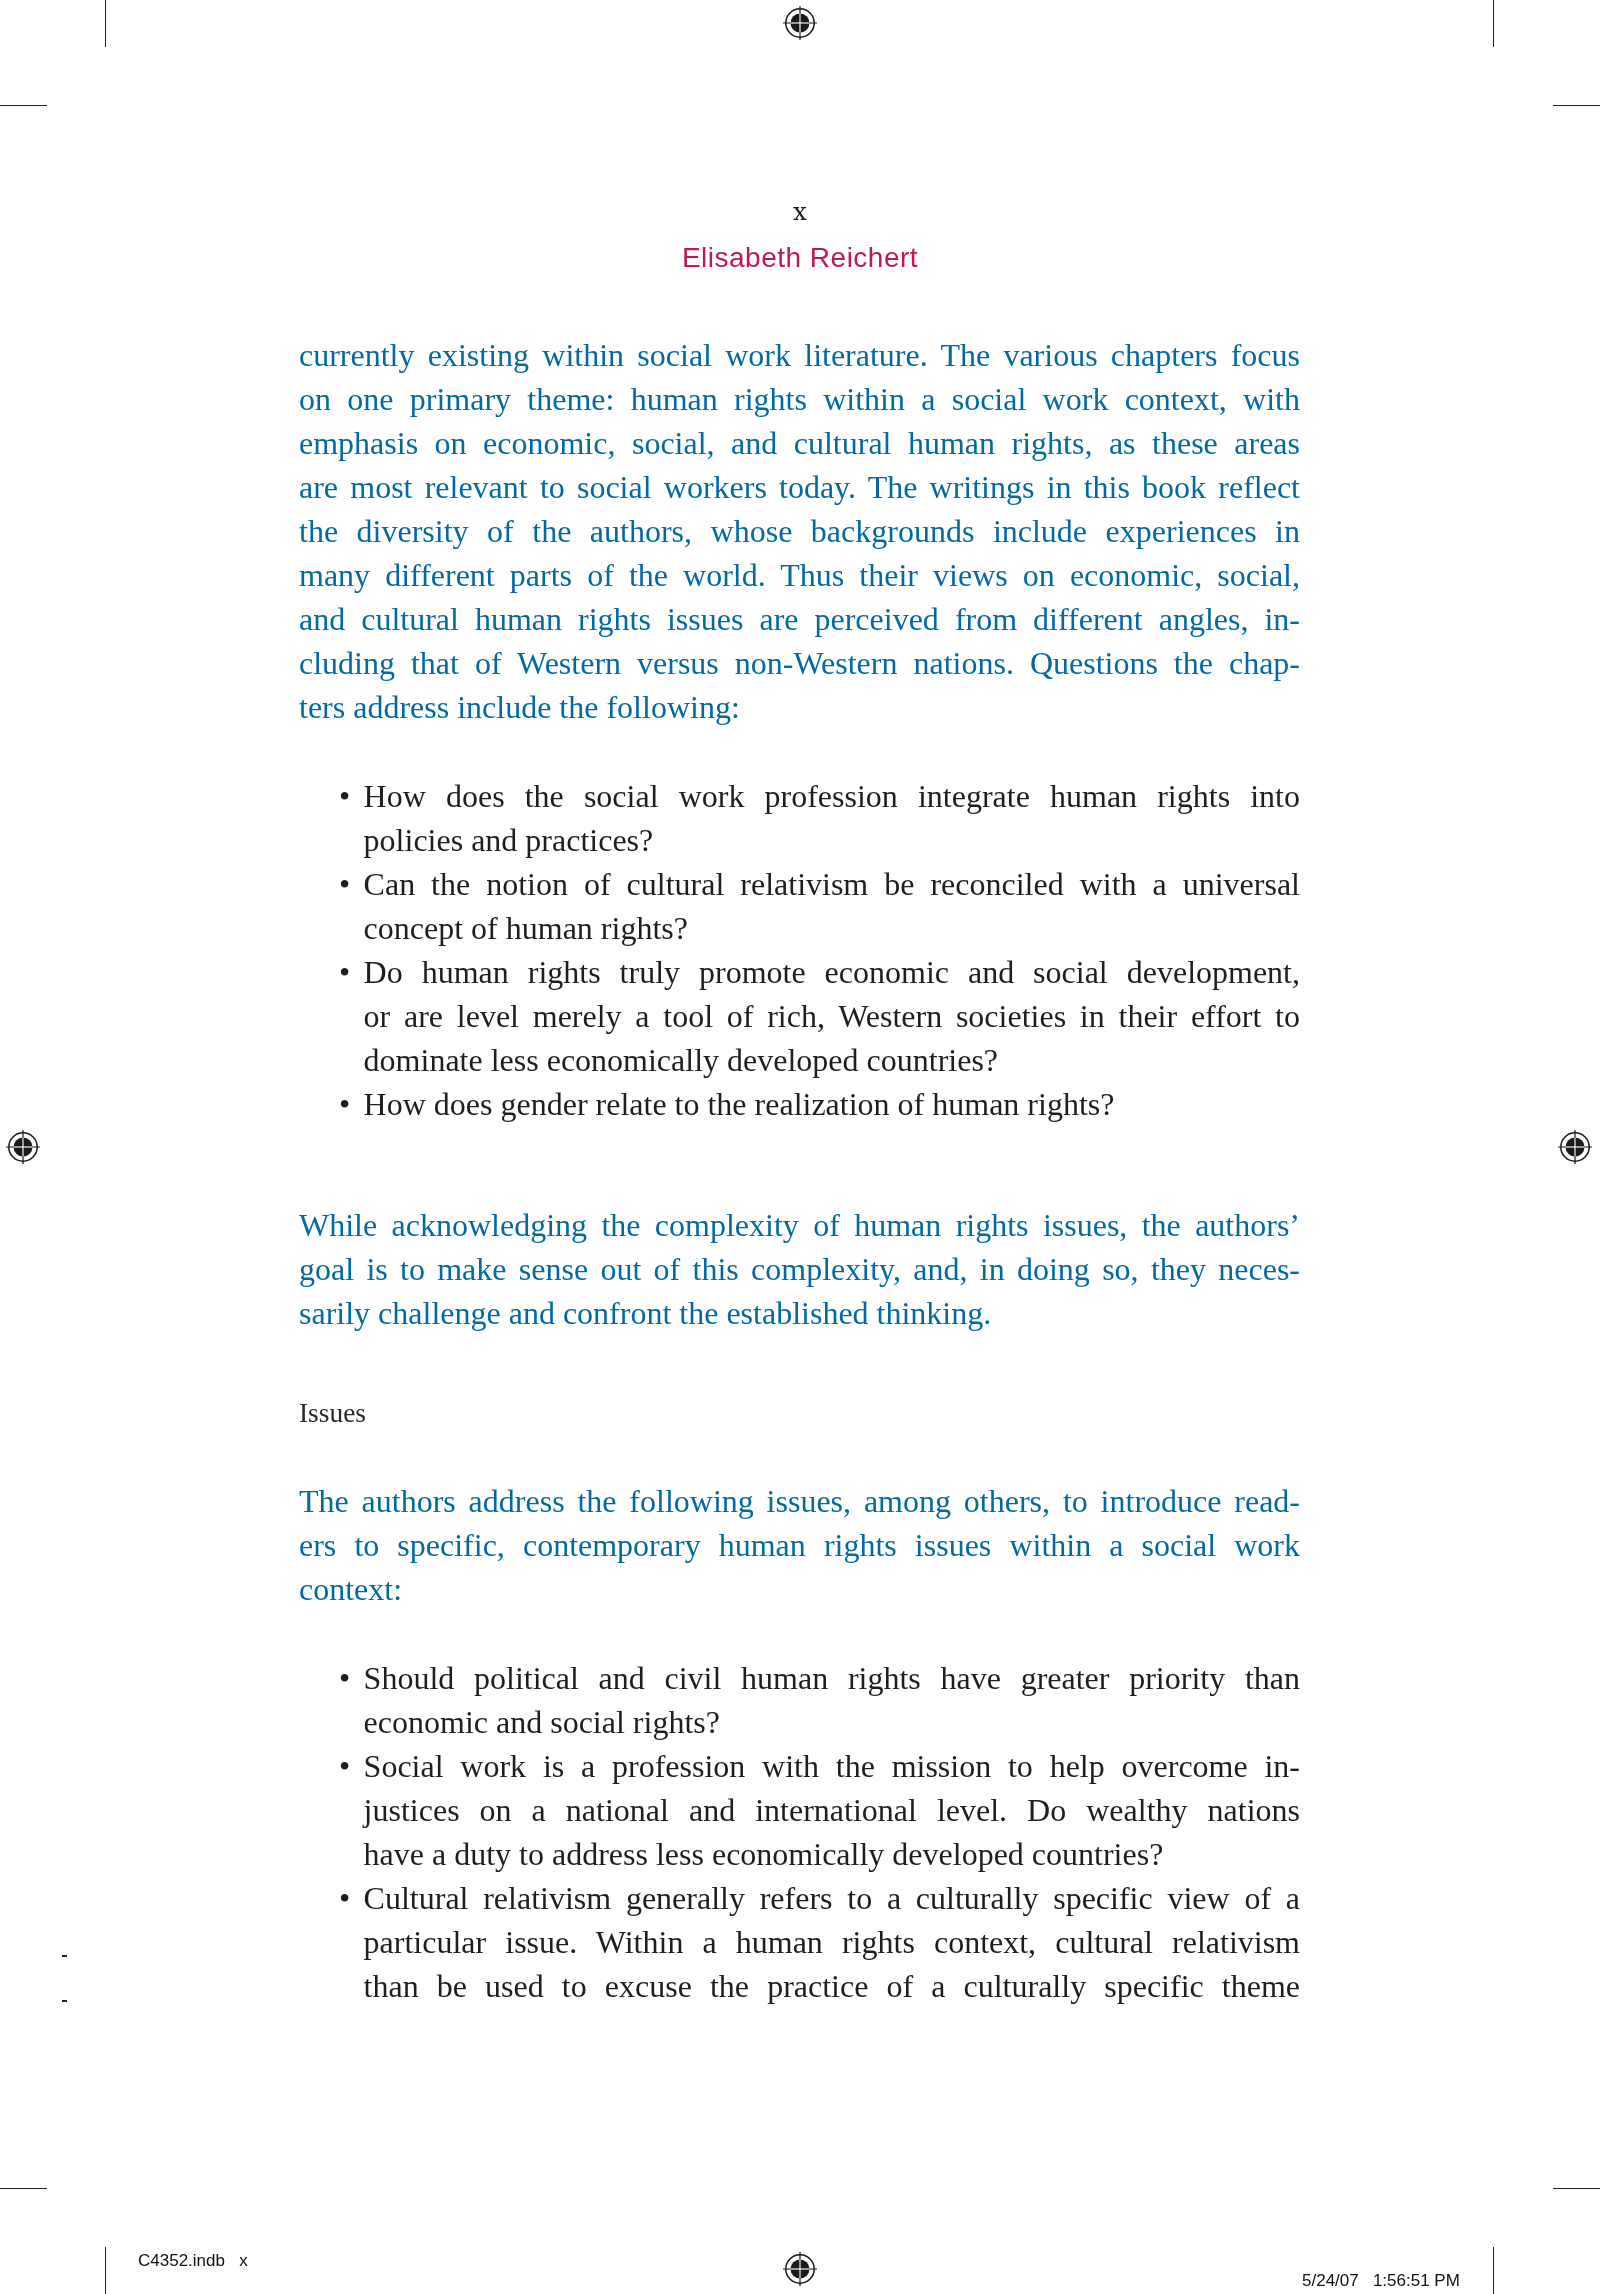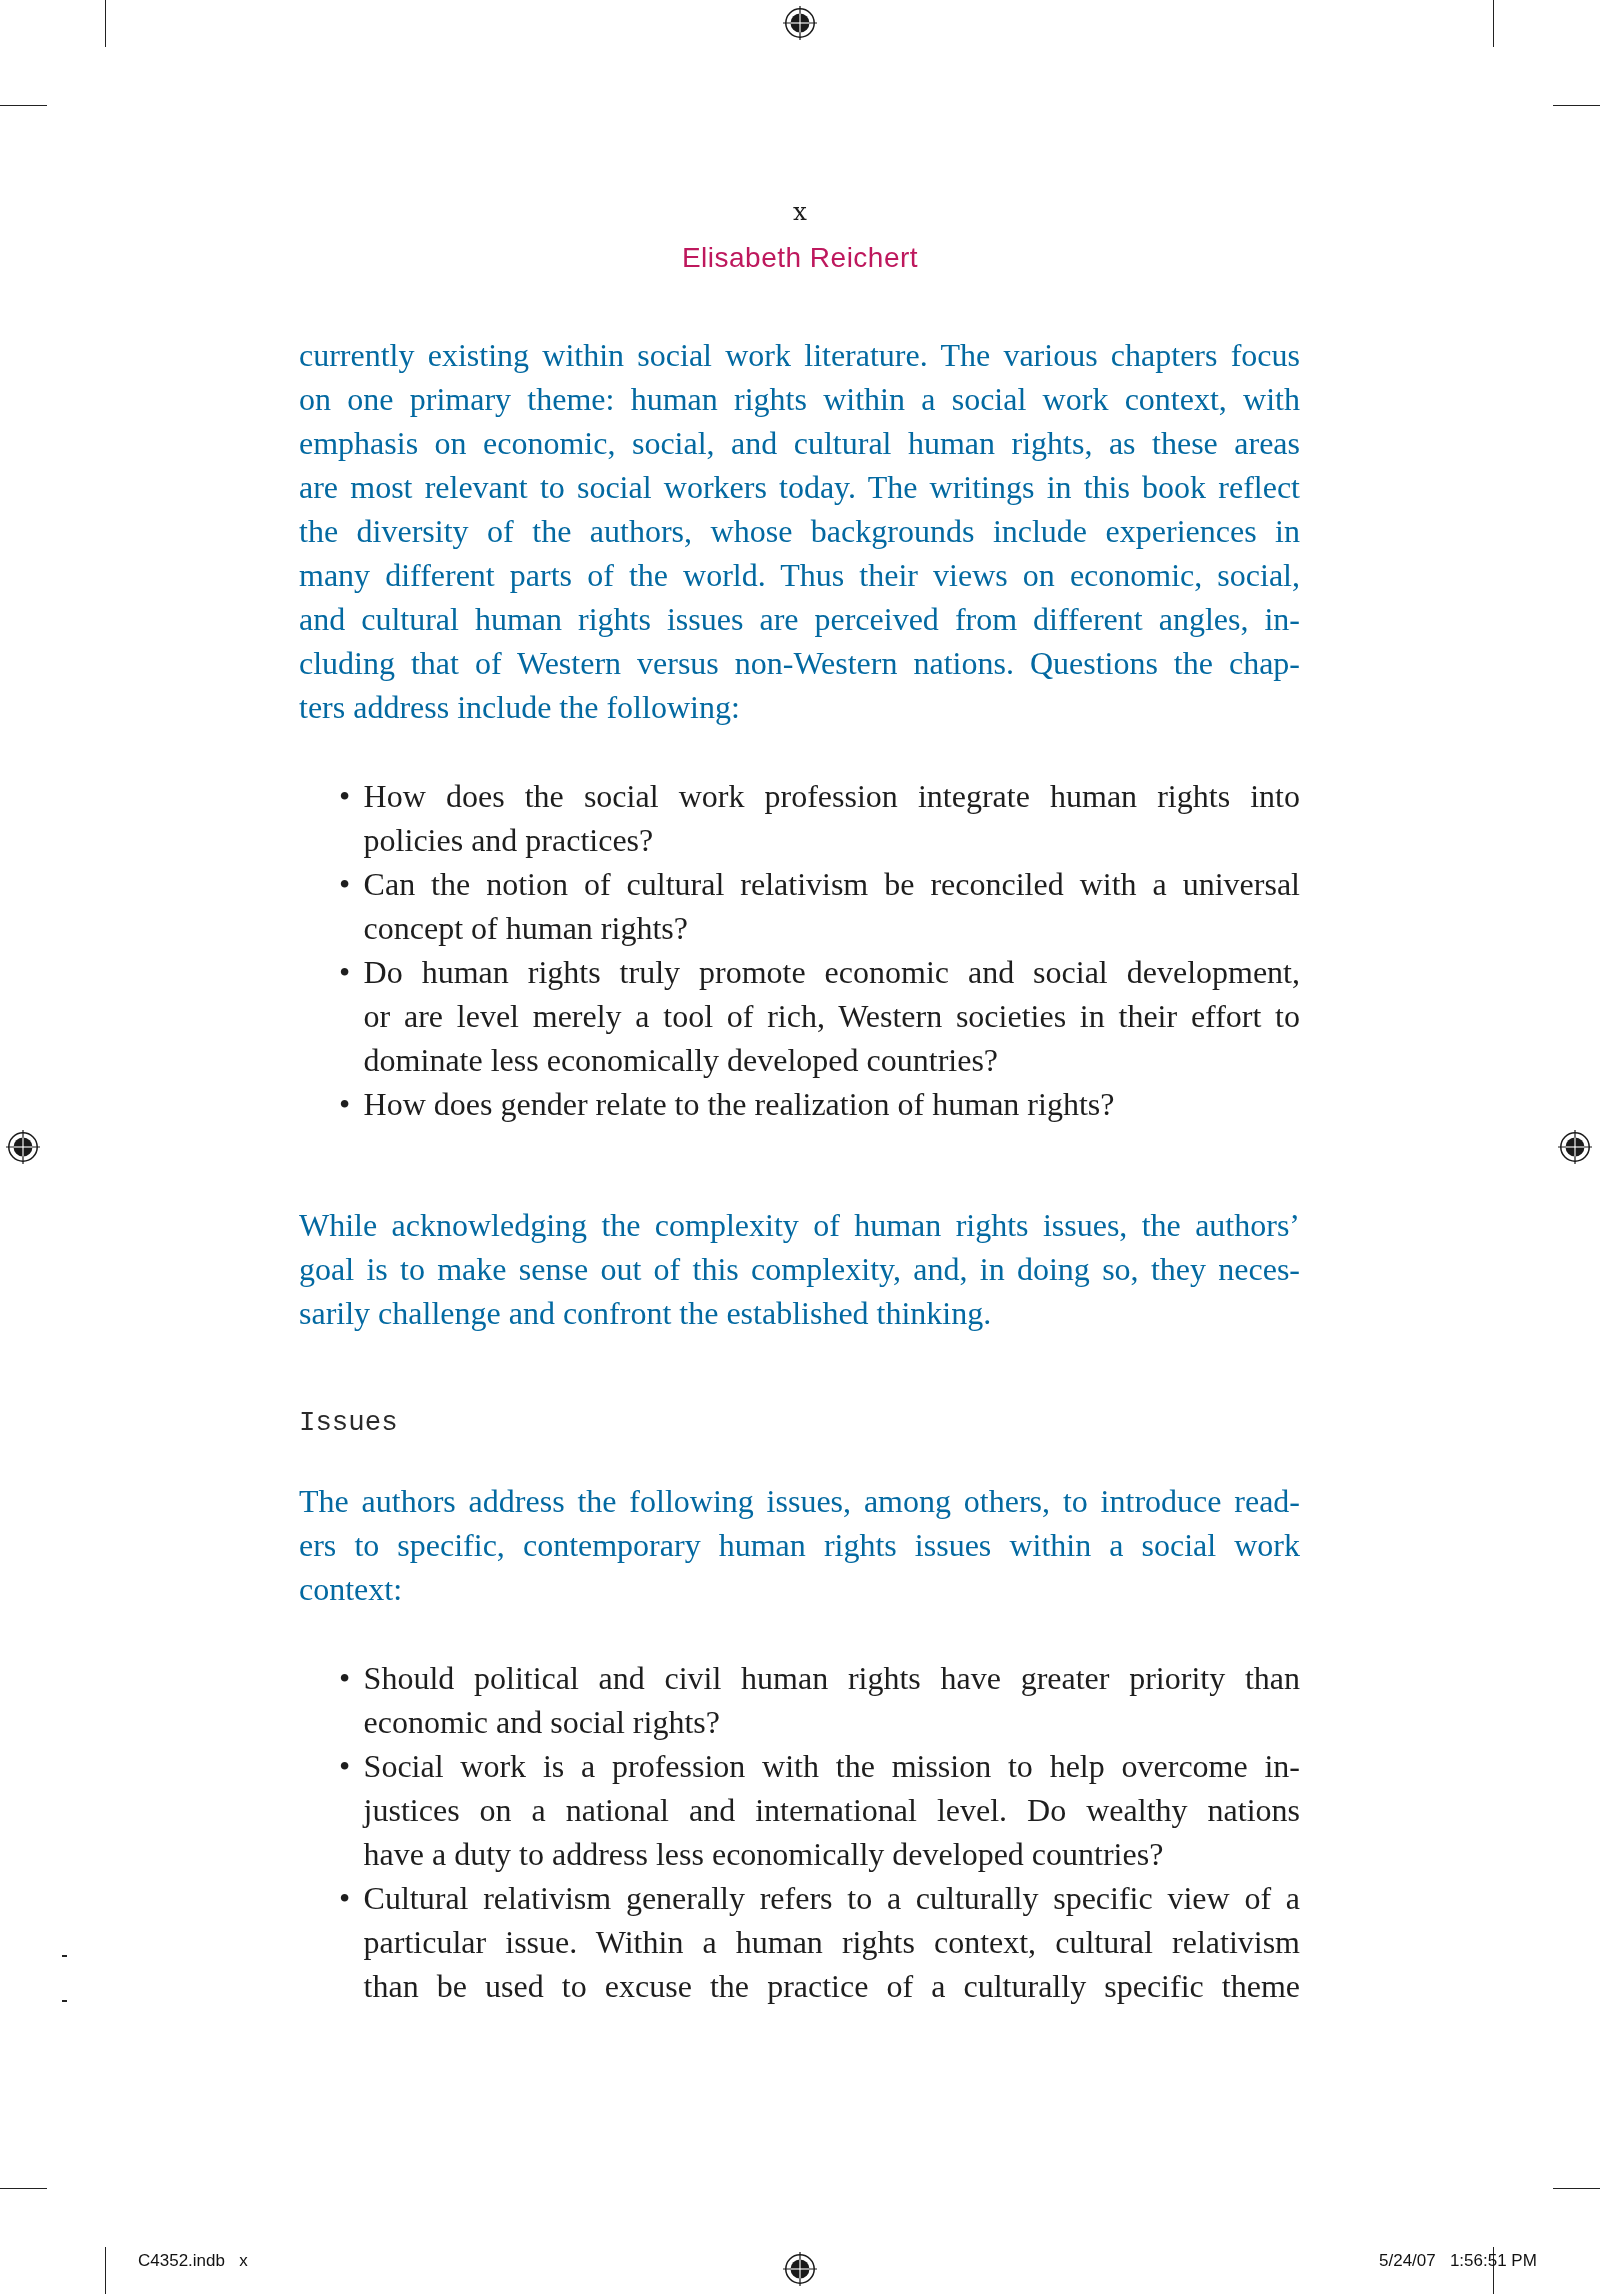--- a/index.html
+++ b/index.html
@@ -84,25 +84,24 @@
     }
     ul.bullets li .dot {
       position: absolute;
       left: 0;
       top: 0;
     }
     .section-head {
       position: absolute;
       left: 299px;
       top: 1393px;
-      font-family: Liberation Mono, monospace;
+      font-family: Liberation Serif, serif;
       font-size: 27.4px;
       line-height: 40px;
       color: #2a2a2a;
-      margin-top: 10px;
     }
     .slug {
       position: absolute;
       top: 2249px;
       font-family: "Liberation Sans", sans-serif;
       font-size: 17px;
       line-height: 23px;
       color: #111;
       white-space: pre;
       text-align: right;
@@ -229,14 +228,14 @@
   </li>
   <li>
     <span class="dot">•</span>
     <span class="line">Cultural relativism generally refers to a culturally specific view of a</span>
     <span class="line">particular issue. Within a human rights context, cultural relativism</span>
     <span class="line">than be used to excuse the practice of a culturally specific theme</span>
   </li>
 </ul>
 
 <div class="slug" style="left:138px;"><span>C4352.indb</span>   <span>x</span></div>
-<div class="slug" style="left:1379px;"><span>5/24/07</span>   <span>1:56:51 PM</span></div>
+<div class="slug" style="left:1302px;margin-top:20px;"><span>5/24/07</span>   <span>1:56:51 PM</span></div>
 
 
 </body></html>

